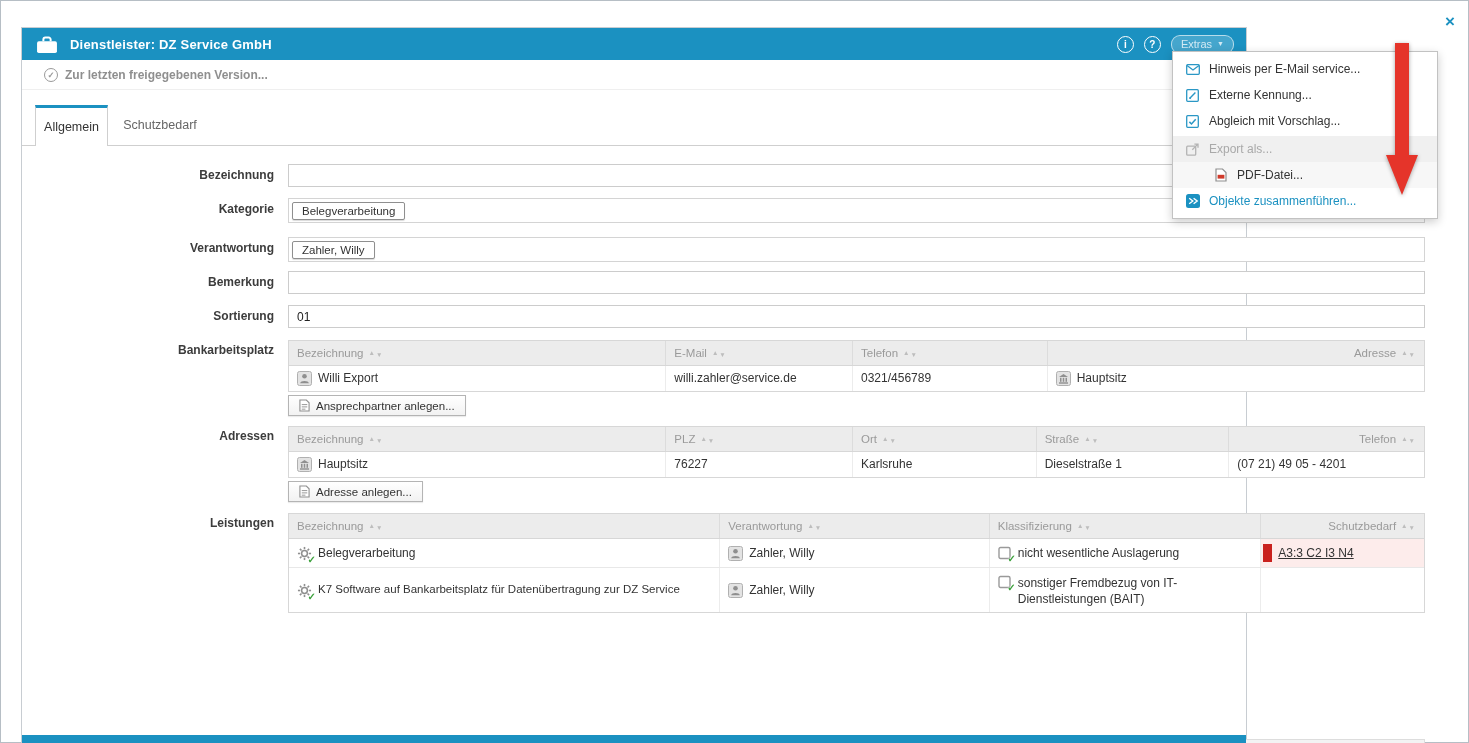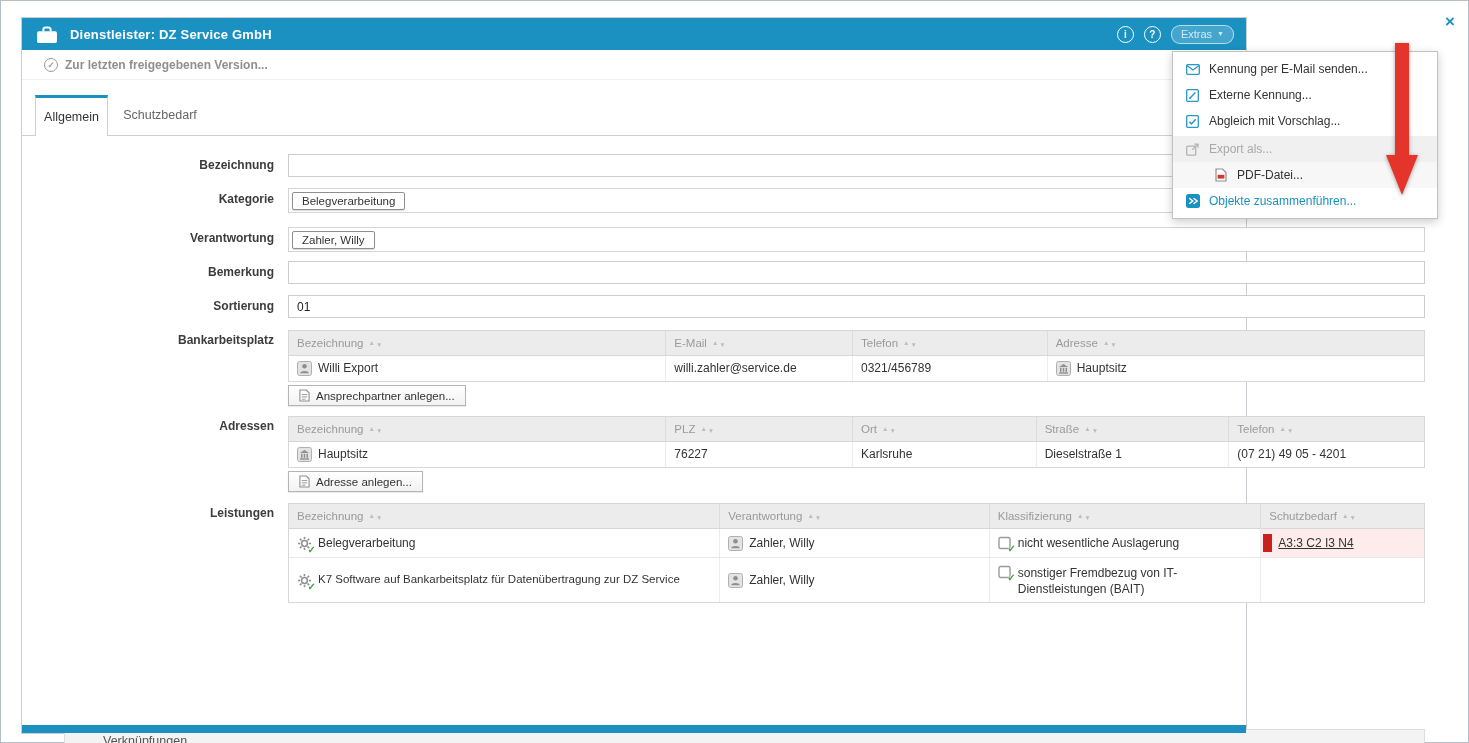--- a/index.html
+++ b/index.html
@@ -6,21 +6,21 @@
     --accent:#1b91c1;
     --arrow:#e5342a;
     --sb-bg:#fdeceb;
     --sb-marker:#c9211e;
   }
   *{margin:0;padding:0;box-sizing:border-box;}
   html,body{width:1469px;height:743px;}
   body{font-family:"Liberation Sans",sans-serif;background:#fff;position:relative;overflow:hidden;color:#333;}
   .page{position:absolute;inset:0;border:1px solid #b6bec5;background:#fff;}
 
-  .window{position:absolute;left:20px;top:16px;width:1226px;height:717px;border:1px solid #c8cdd2;background:#fff;}
+  .window{position:absolute;left:20px;top:26px;width:1226px;height:717px;border:1px solid #c8cdd2;background:#fff;}
 
   
   .titlebar{position:absolute;left:0;top:0;right:0;height:32px;background:var(--accent);display:flex;align-items:center;padding:0 12px 0 14px;color:#fff;}
   .tb-icon{width:24px;height:20px;margin-right:10px;display:flex;align-items:center;}
   .tb-title{font-size:13px;font-weight:bold;letter-spacing:.2px;}
   .tb-right{margin-left:auto;display:flex;align-items:center;gap:10px;}
   .circle-btn{width:17px;height:17px;border:1.5px solid #fff;border-radius:50%;display:flex;align-items:center;justify-content:center;font-size:10px;font-weight:bold;color:#fff;cursor:default;}
   .extras-btn{display:flex;align-items:center;gap:5px;border:1px solid rgba(255,255,255,.75);background:rgba(255,255,255,.22);border-radius:9px;padding:2px 9px 3px 9px;font-size:11px;color:#f2fafd;opacity:.85;}
   .extras-caret{font-size:7px;line-height:1;}
 
@@ -41,21 +41,21 @@
   .flabel{position:absolute;left:42px;width:210px;text-align:right;font-size:12px;font-weight:bold;color:#3c3c3c;}
   .finput{position:absolute;left:266px;width:1137px;height:23px;border:1px solid #ccc;background:#fff;font-size:12px;padding:0 8px;color:#222;font-family:"Liberation Sans",sans-serif;}
   .finput.bold{font-weight:bold;}
   .chipbox{position:absolute;left:266px;width:1137px;height:25px;border:1px solid #d4d4d4;background:#fff;display:flex;align-items:center;padding:0 3px;}
   .chip{border:1px solid #8f8f8f;border-radius:2px;padding:2px 9px;font-size:11.5px;color:#333;background:#fff;box-shadow:0 1px 1px rgba(0,0,0,.15);white-space:nowrap;}
 
   
   .tbl{position:absolute;left:266px;width:1137px;border:1px solid #d7d7d7;background:#fff;}
   .thead{display:flex;background:#ececec;border-bottom:1px solid #d7d7d7;}
   .th{display:flex;align-items:center;gap:5px;padding:0 8px;height:24px;font-size:11.5px;color:#9a9a9a;border-right:1px solid #dcdcdc;}
-  .th:last-child{border-right:none;}
+  .th:last-child{border-right:none;justify-content:flex-end;}
   .trow{display:flex;border-bottom:1px solid #e8e8e8;background:#fff;}
   .trow:last-child{border-bottom:none;}
   .td{display:flex;align-items:center;gap:6px;padding:0 8px;min-height:25px;font-size:12px;color:#333;border-right:1px solid #ececec;}
   .td:last-child{border-right:none;}
   .td span.cell-text{line-height:1.35;}
   .sort{display:inline-flex;font-size:6.5px;color:#bdbdbd;letter-spacing:1px;}
   .sort .su{transform:translateY(-1px);}
   .sort .sd{transform:translateY(1px);}
   .iwrap{position:relative;display:inline-flex;flex:none;}
   .check-badge{position:absolute;right:-4px;bottom:-4px;font-size:10px;font-weight:bold;color:#3aa03a;text-shadow:0 0 2px #fff,0 0 2px #fff;}
@@ -425,21 +425,21 @@
   </div>
 
   <div class="menu">
     <div class="menu-item">
       <span class="mi">
         <svg width="14" height="11" viewBox="0 0 14 11">
             <rect x="0.7" y="0.7" width="12.6" height="9.6" rx="1" fill="none" stroke="currentColor" stroke-width="1.3"></rect>
             <path d="M1 1.6 L7 6 L13 1.6" fill="none" stroke="currentColor" stroke-width="1.3"></path>
           </svg>
       </span>
-      <span class="mi-label">Kennung per E-Mail senden...</span>
+      <span class="mi-label">Hinweis per E-Mail service...</span>
     </div>
     <div class="menu-item">
       <span class="mi">
         <svg width="13" height="13" viewBox="0 0 13 13">
             <rect x="0.7" y="0.7" width="11.6" height="11.6" rx="1" fill="none" stroke="currentColor" stroke-width="1.3"></rect>
             <path d="M3.6 9.4 L9.4 3.6" fill="none" stroke="currentColor" stroke-width="1.4"></path>
             <path d="M3.2 9.8 l2.2 .5 -1.7 -2.2 z" fill="currentColor"></path>
           </svg>
       </span>
       <span class="mi-label">Externe Kennung...</span>

